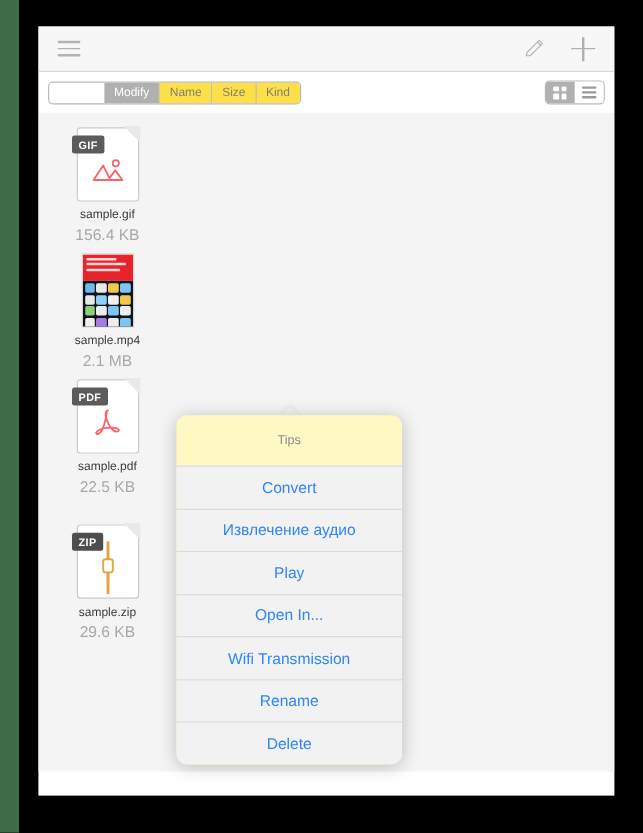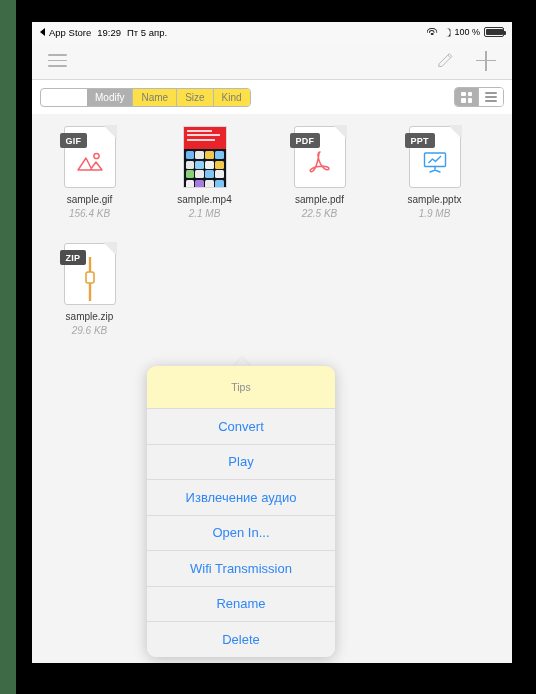--- a/index.html
+++ b/index.html
@@ -119,21 +119,21 @@
   }
   .vt:last-child { border-right: none; }
   .vt.active { background: #b0b0b0; }
   .grid-glyph { display: grid; grid-template-columns: repeat(2, 4.5px); gap: 2px; }
   .grid-glyph i { width: 4.5px; height: 4.5px; background: #fff; border-radius: 1px; }
   .list-glyph { display: flex; flex-direction: column; gap: 2.5px; }
   .list-glyph i { width: 12px; height: 1.4px; background: #9a9a9a; border-radius: 1px; }
 
   
   .filearea { position: relative; background: #f4f4f4; height: 549px; padding-top: 4px; }
-  .row { display: flex; }
+  .row { display: flex; flex-direction: column; }
   .cell {
     width: 115px; padding-top: 8px;
     display: flex; flex-direction: column; align-items: center;
     cursor: pointer;
   }
   .ficon { width: 52px; height: 62px; position: relative; }
 
   .doc {
     position: absolute; left: 0; top: 0; width: 52px; height: 62px;
     background: #ffffff; border: 1px solid #cccccc; border-radius: 3px;
@@ -144,21 +144,21 @@
   }
   .badge {
     position: absolute; left: -4px; top: 7px;
     background: #5b5b5b; color: #fff; font-size: 9px; font-weight: bold;
     padding: 2.5px 6px; border-radius: 2px; letter-spacing: .3px;
   }
   .badge.zip { background: #4e4e4e; }
   .glyph { position: absolute; left: 50%; top: 36px; transform: translate(-50%,-50%); }
 
   .fname { font-size: 10px; color: #3a3a3a; margin-top: 6px; }
-  .fsize { font-size: 10px; color: #a8a8a8; margin-top: 3px; font-style: italic; }
+  .fsize { font-size: 13px; color: #a8a8a8; margin-top: 3px; }
 
   
   .vthumb {
     width: 44px; height: 62px; border: 1px solid #d7d7d7;
     background: #fff; overflow: hidden; position: relative;
   }
   .vt-top { height: 22px; background: #e8232a; padding: 3px 3px 0 3px; }
   .vt-top i { display: block; height: 2px; background: rgba(255,255,255,.82);
               margin-bottom: 2.4px; border-radius: .5px; }
   .vt-top i:nth-child(1) { width: 70%; }
@@ -194,41 +194,20 @@
 </style>
 </head>
 <body>
 
 <div id="root">
   <div class="edge-left"></div>
   <div class="bezel"></div>
 
   <div class="screen">
 
-    <div class="statusbar">
-      <div class="sb-left">
-        <span class="back-tri"></span>
-        <span>App Store</span>
-        <span>19:29</span>
-        <span>Пт 5 апр.</span>
-      </div>
-      <div class="sb-spacer"></div>
-      <div class="sb-right">
-        <span class="wifi-ic">
-            <i></i>
-            <i></i>
-            <i></i>
-          </span>
-        <span class="moon-ic"></span>
-        <span>100 %</span>
-        <span class="batt">
-            <i style="width:17px"></i>
-          </span>
-      </div>
-    </div>
 
     <div class="navbar">
       <div class="hamburger">
         <span></span>
           <span></span>
           <span></span>
       </div>
       <div class="nav-spacer"></div>
       <div class="nav-right">
         <svg class="pencil-ic" viewBox="0 0 24 24">
@@ -322,34 +301,20 @@
             <div class="doc-fold"></div>
             <svg class="glyph" width="26" height="26" viewBox="0 0 26 26">
               <path d="M13 3 C11 3 10.6 5.5 11.3 8.6 C12.1 12.3 14.8 17.5 17.4 19.6 C19.2 21 21.6 21.2 22 19.8 C22.4 18.3 19.6 17.2 15.6 17.3 C10.6 17.4 5.2 18.8 3.6 20.8 C2.6 22 3.6 23.2 5 22.6 C7.1 21.7 9.4 16.8 10.6 12 C11.6 8 11.9 3 13 3 Z" fill="none" stroke="#f9636b" stroke-width="1.5" stroke-linejoin="round"></path>
             </svg>
             <div class="badge">PDF</div>
           </div>
           <div class="fname">sample.pdf</div>
           <div class="fsize">22.5 KB</div>
         </div>
 
-        <div class="cell">
-          <div class="ficon">
-            <div class="doc"></div>
-            <div class="doc-fold"></div>
-            <svg class="glyph" width="28" height="26" viewBox="0 0 28 26">
-              <rect x="3.5" y="4" width="21" height="13.5" rx="1" fill="none" stroke="#3b9df0" stroke-width="1.4"></rect>
-              <path d="M7.5 14 L11.5 10 L14.5 12.5 L20 7" fill="none" stroke="#3b9df0" stroke-width="1.4" stroke-linejoin="round"></path>
-              <path d="M14 17.5 L14 21 M9 23 L14 21 L19 23" fill="none" stroke="#3b9df0" stroke-width="1.4" stroke-linecap="round"></path>
-            </svg>
-            <div class="badge">PPT</div>
-          </div>
-          <div class="fname">sample.pptx</div>
-          <div class="fsize">1.9 MB</div>
-        </div>
       </div>
 
       <div class="row" style="margin-top:16px">
 
         <div class="cell">
           <div class="ficon">
             <div class="doc"></div>
             <div class="doc-fold"></div>
             <svg class="glyph" width="20" height="44" viewBox="0 0 20 44">
               <line x1="10" y1="0" x2="10" y2="44" stroke="#e8a33d" stroke-width="2.4"></line>
@@ -360,22 +325,22 @@
           </div>
           <div class="fname">sample.zip</div>
           <div class="fsize">29.6 KB</div>
         </div>
       </div>
 
       <div class="pop-arrow"></div>
       <div class="popover">
         <div class="pop-title">Tips</div>
         <div class="pop-item">Convert</div>
+        <div class="pop-item">Извлечение аудио</div>
         <div class="pop-item">Play</div>
-        <div class="pop-item">Извлечение аудио</div>
         <div class="pop-item">Open In...</div>
         <div class="pop-item">Wifi Transmission</div>
         <div class="pop-item">Rename</div>
         <div class="pop-item">Delete</div>
       </div>
 
     </div>
   </div>
 </div>
 

